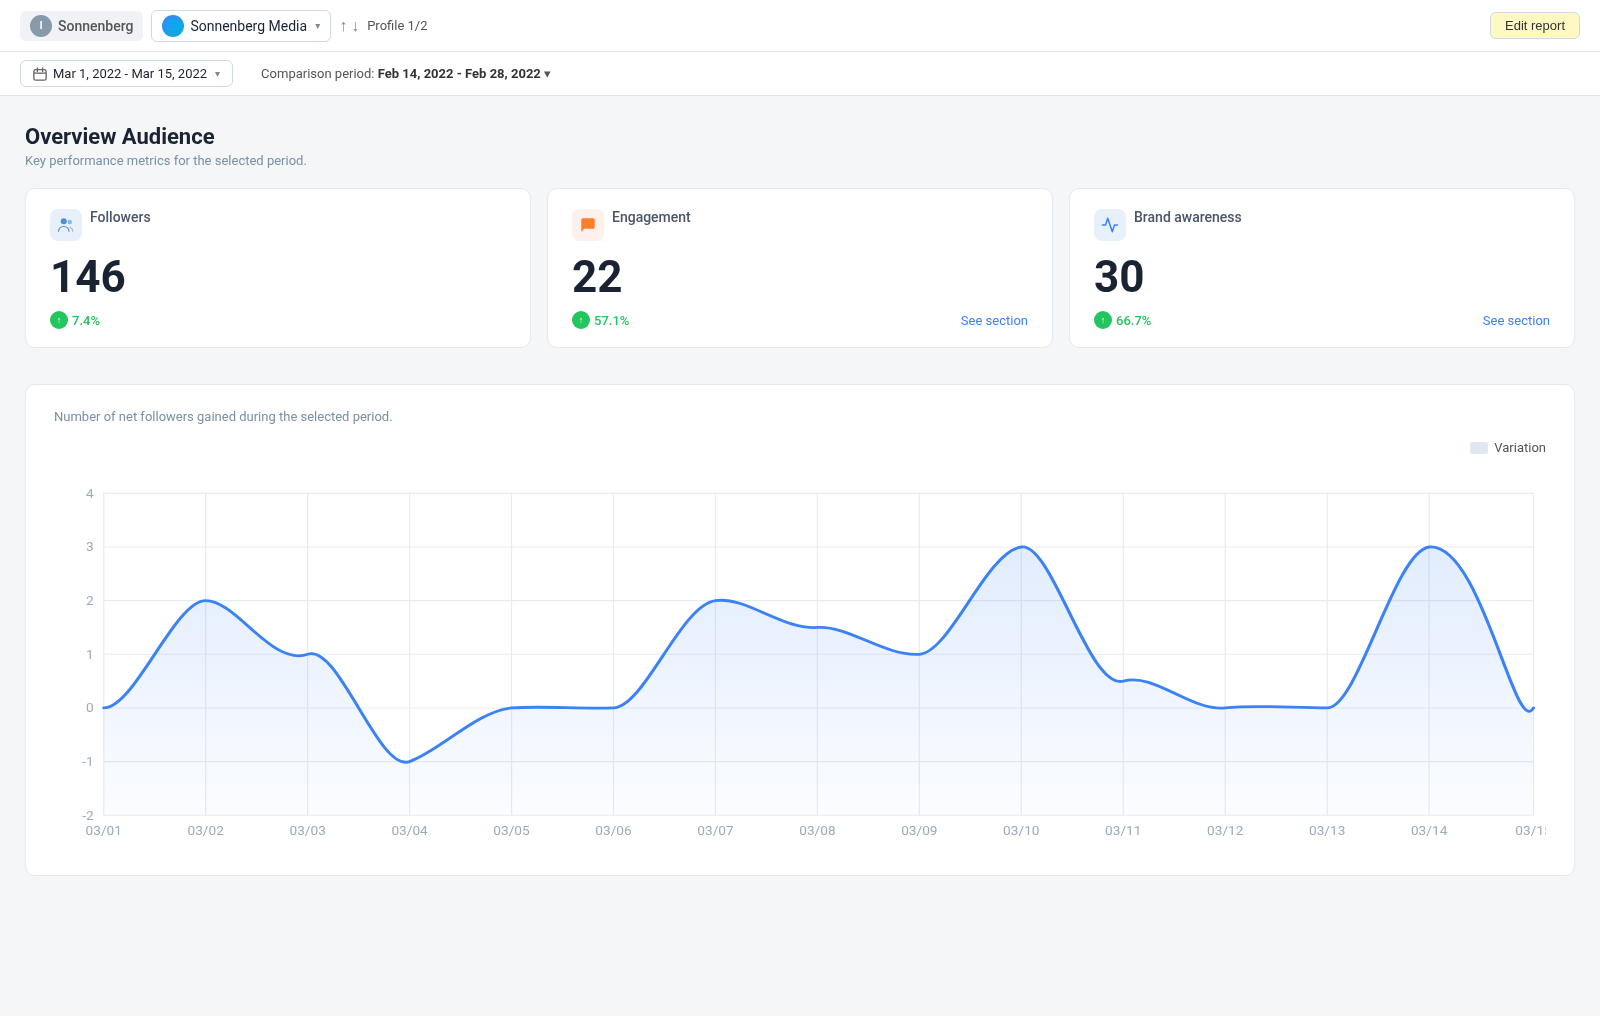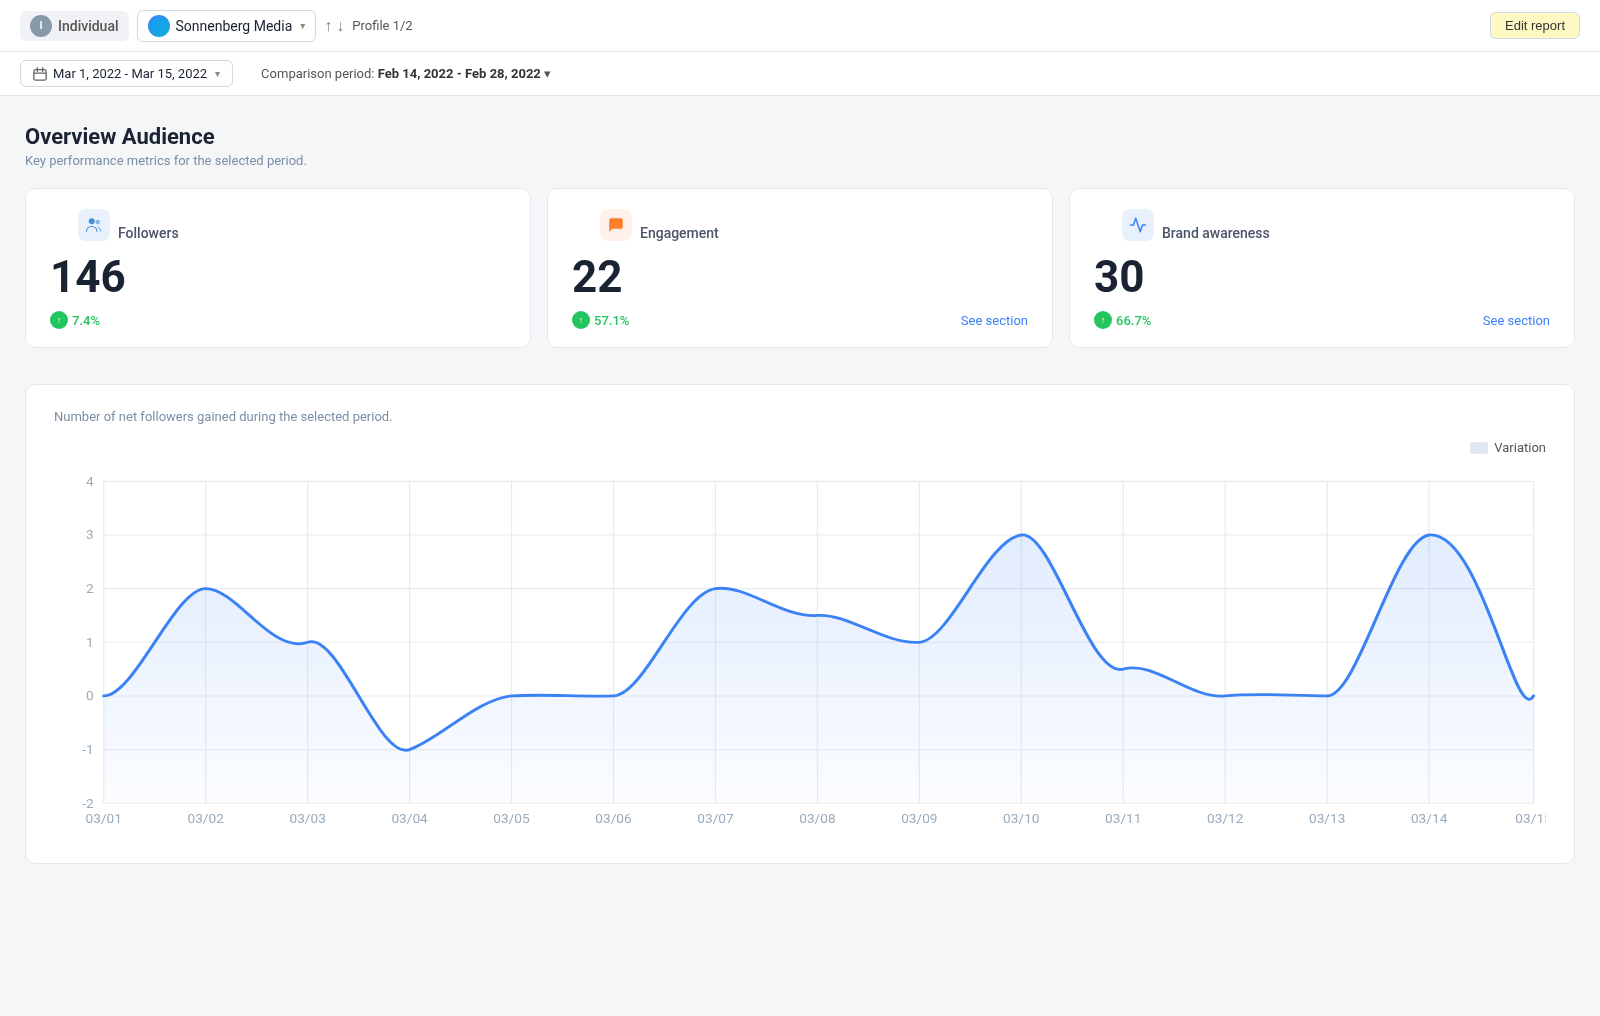--- a/index.html
+++ b/index.html
@@ -56,21 +56,21 @@
 
     .section-title { font-size: 22px; font-weight: 700; color: #1a2332; margin-bottom: 4px; }
     .section-subtitle { font-size: 13px; color: #7a8fa6; margin-bottom: 20px; }
 
     
     .cards-row { display: grid; grid-template-columns: 1fr 1fr 1fr; gap: 16px; margin-bottom: 36px; }
     .metric-card {
       background: #fff; border-radius: 10px; border: 1px solid #e4e9ef;
       padding: 20px 24px 18px;
     }
-    .card-header { display: flex; align-items: flex-end; gap: 8px; margin-bottom: 12px; margin-left: 28px; }
+    .card-header { display: flex; align-items: flex-start; gap: 8px; margin-bottom: 12px; }
     .card-icon {
       width: 32px; height: 32px; border-radius: 8px;
       display: flex; align-items: center; justify-content: center; font-size: 16px;
     }
     .card-icon-followers { background: #e8f0fb; }
     .card-icon-engagement { background: #fff0eb; }
     .card-icon-brand { background: #e8f0fb; }
     .card-label { font-size: 14px; color: #4a5568; font-weight: 500; }
     .card-value { font-size: 44px; font-weight: 700; color: #1a2332; margin-bottom: 10px; line-height: 1.1; }
     .card-footer { display: flex; align-items: center; justify-content: space-between; }
@@ -79,36 +79,36 @@
       width: 18px; height: 18px; border-radius: 50%; background: #22c55e;
       display: flex; align-items: center; justify-content: center; font-size: 9px; color: #fff;
     }
     .see-section { font-size: 13px; color: #3b82f6; cursor: pointer; }
 
     
     .chart-section { background: #fff; border-radius: 10px; border: 1px solid #e4e9ef; padding: 24px 28px; }
     .chart-title { font-size: 20px; font-weight: 700; color: #1a2332; margin-bottom: 4px; }
     .chart-subtitle { font-size: 13px; color: #7a8fa6; margin-bottom: 16px; }
 
-    .chart-legend { display: flex; justify-content: flex-end; align-items: center; gap: 6px; margin-bottom: 4px; font-size: 13px; color: #555; }
+    .chart-legend { display: flex; justify-content: flex-end; align-items: center; gap: 6px; margin-bottom: 16px; font-size: 13px; color: #555; }
     .legend-swatch { width: 18px; height: 12px; background: #bfcfe8; border-radius: 2px; opacity: 0.5; }
 
     .chart-container { position: relative; width: 100%; height: 380px; }
     .chart-svg { width: 100%; height: 100%; }
   </style>
 </head>
 <body>
 
 <div class="header">
   <div class="header-left">
     <div class="individual-badge">
       <div class="individual-avatar">
         <span>I</span>
       </div>
-      <span>Individual</span>
+      <span>Sonnenberg</span>
     </div>
     <div class="profile-selector">
       <div class="profile-globe">🌐</div>
       <span>Sonnenberg Media</span>
       <span class="chevron-down">▾</span>
     </div>
     <div class="nav-arrows">
       <span class="nav-arrow">↑</span>
       <span class="nav-arrow">↓</span>
     </div>

